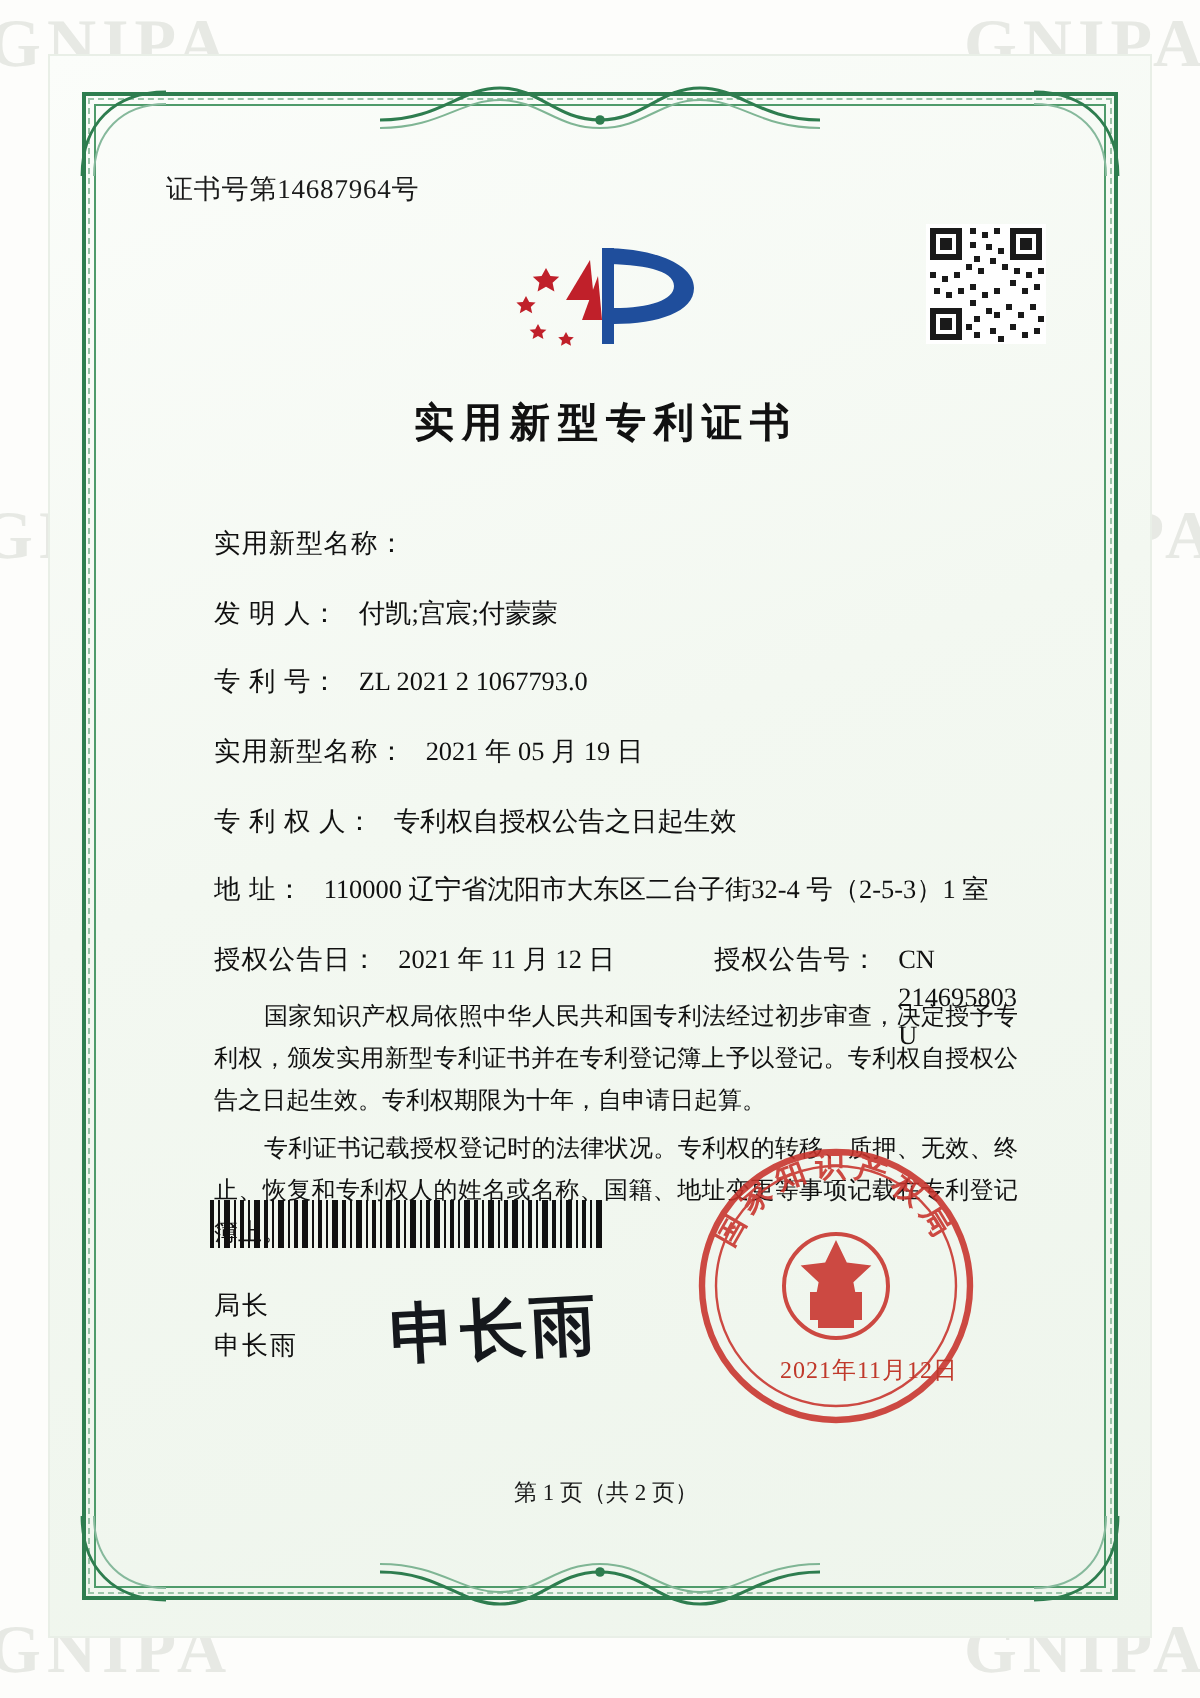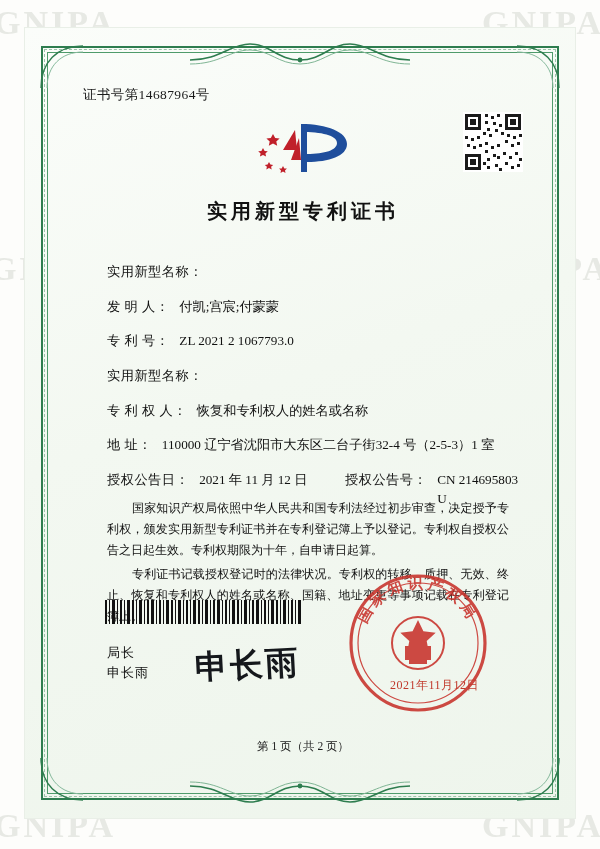--- a/index.html
+++ b/index.html
@@ -144,20 +144,21 @@
     flex: 0 0 auto;
     letter-spacing: 0.5px;
     white-space: nowrap;
   }
   .field-value {
     margin-left: 10px;
     flex: 1 1 auto;
   }
   .field-row.two-col {
     display: flex;
+    gap: 12px;
   }
   .col-a {
     flex: 0 0 238px;
     display: flex;
   }
   .col-b {
     flex: 1 1 auto;
     display: flex;
   }
   .body-text {
@@ -368,24 +369,25 @@
         <div class="field-row">
           <span class="field-label">发 明 人：</span>
           <span class="field-value">付凯;宫宸;付蒙蒙</span>
         </div>
         <div class="field-row">
           <span class="field-label">专 利 号：</span>
           <span class="field-value">ZL 2021 2 1067793.0</span>
         </div>
         <div class="field-row">
           <span class="field-label">实用新型名称：</span>
+          <span class="field-value">2021 年 05 月 19 日</span>
         </div>
         <div class="field-row">
           <span class="field-label">专 利 权 人：</span>
-          <span class="field-value">恢复和专利权人的姓名或名称</span>
+          <span class="field-value">专利权自授权公告之日起生效</span>
         </div>
         <div class="field-row">
           <span class="field-label">地 址：</span>
           <span class="field-value">110000 辽宁省沈阳市大东区二台子街32-4 号（2-5-3）1 室</span>
         </div>
         <div class="field-row two-col">
           <span class="col-a">
             <span class="field-label">授权公告日：</span>
             <span class="field-value">2021 年 11 月 12 日</span>
           </span>

